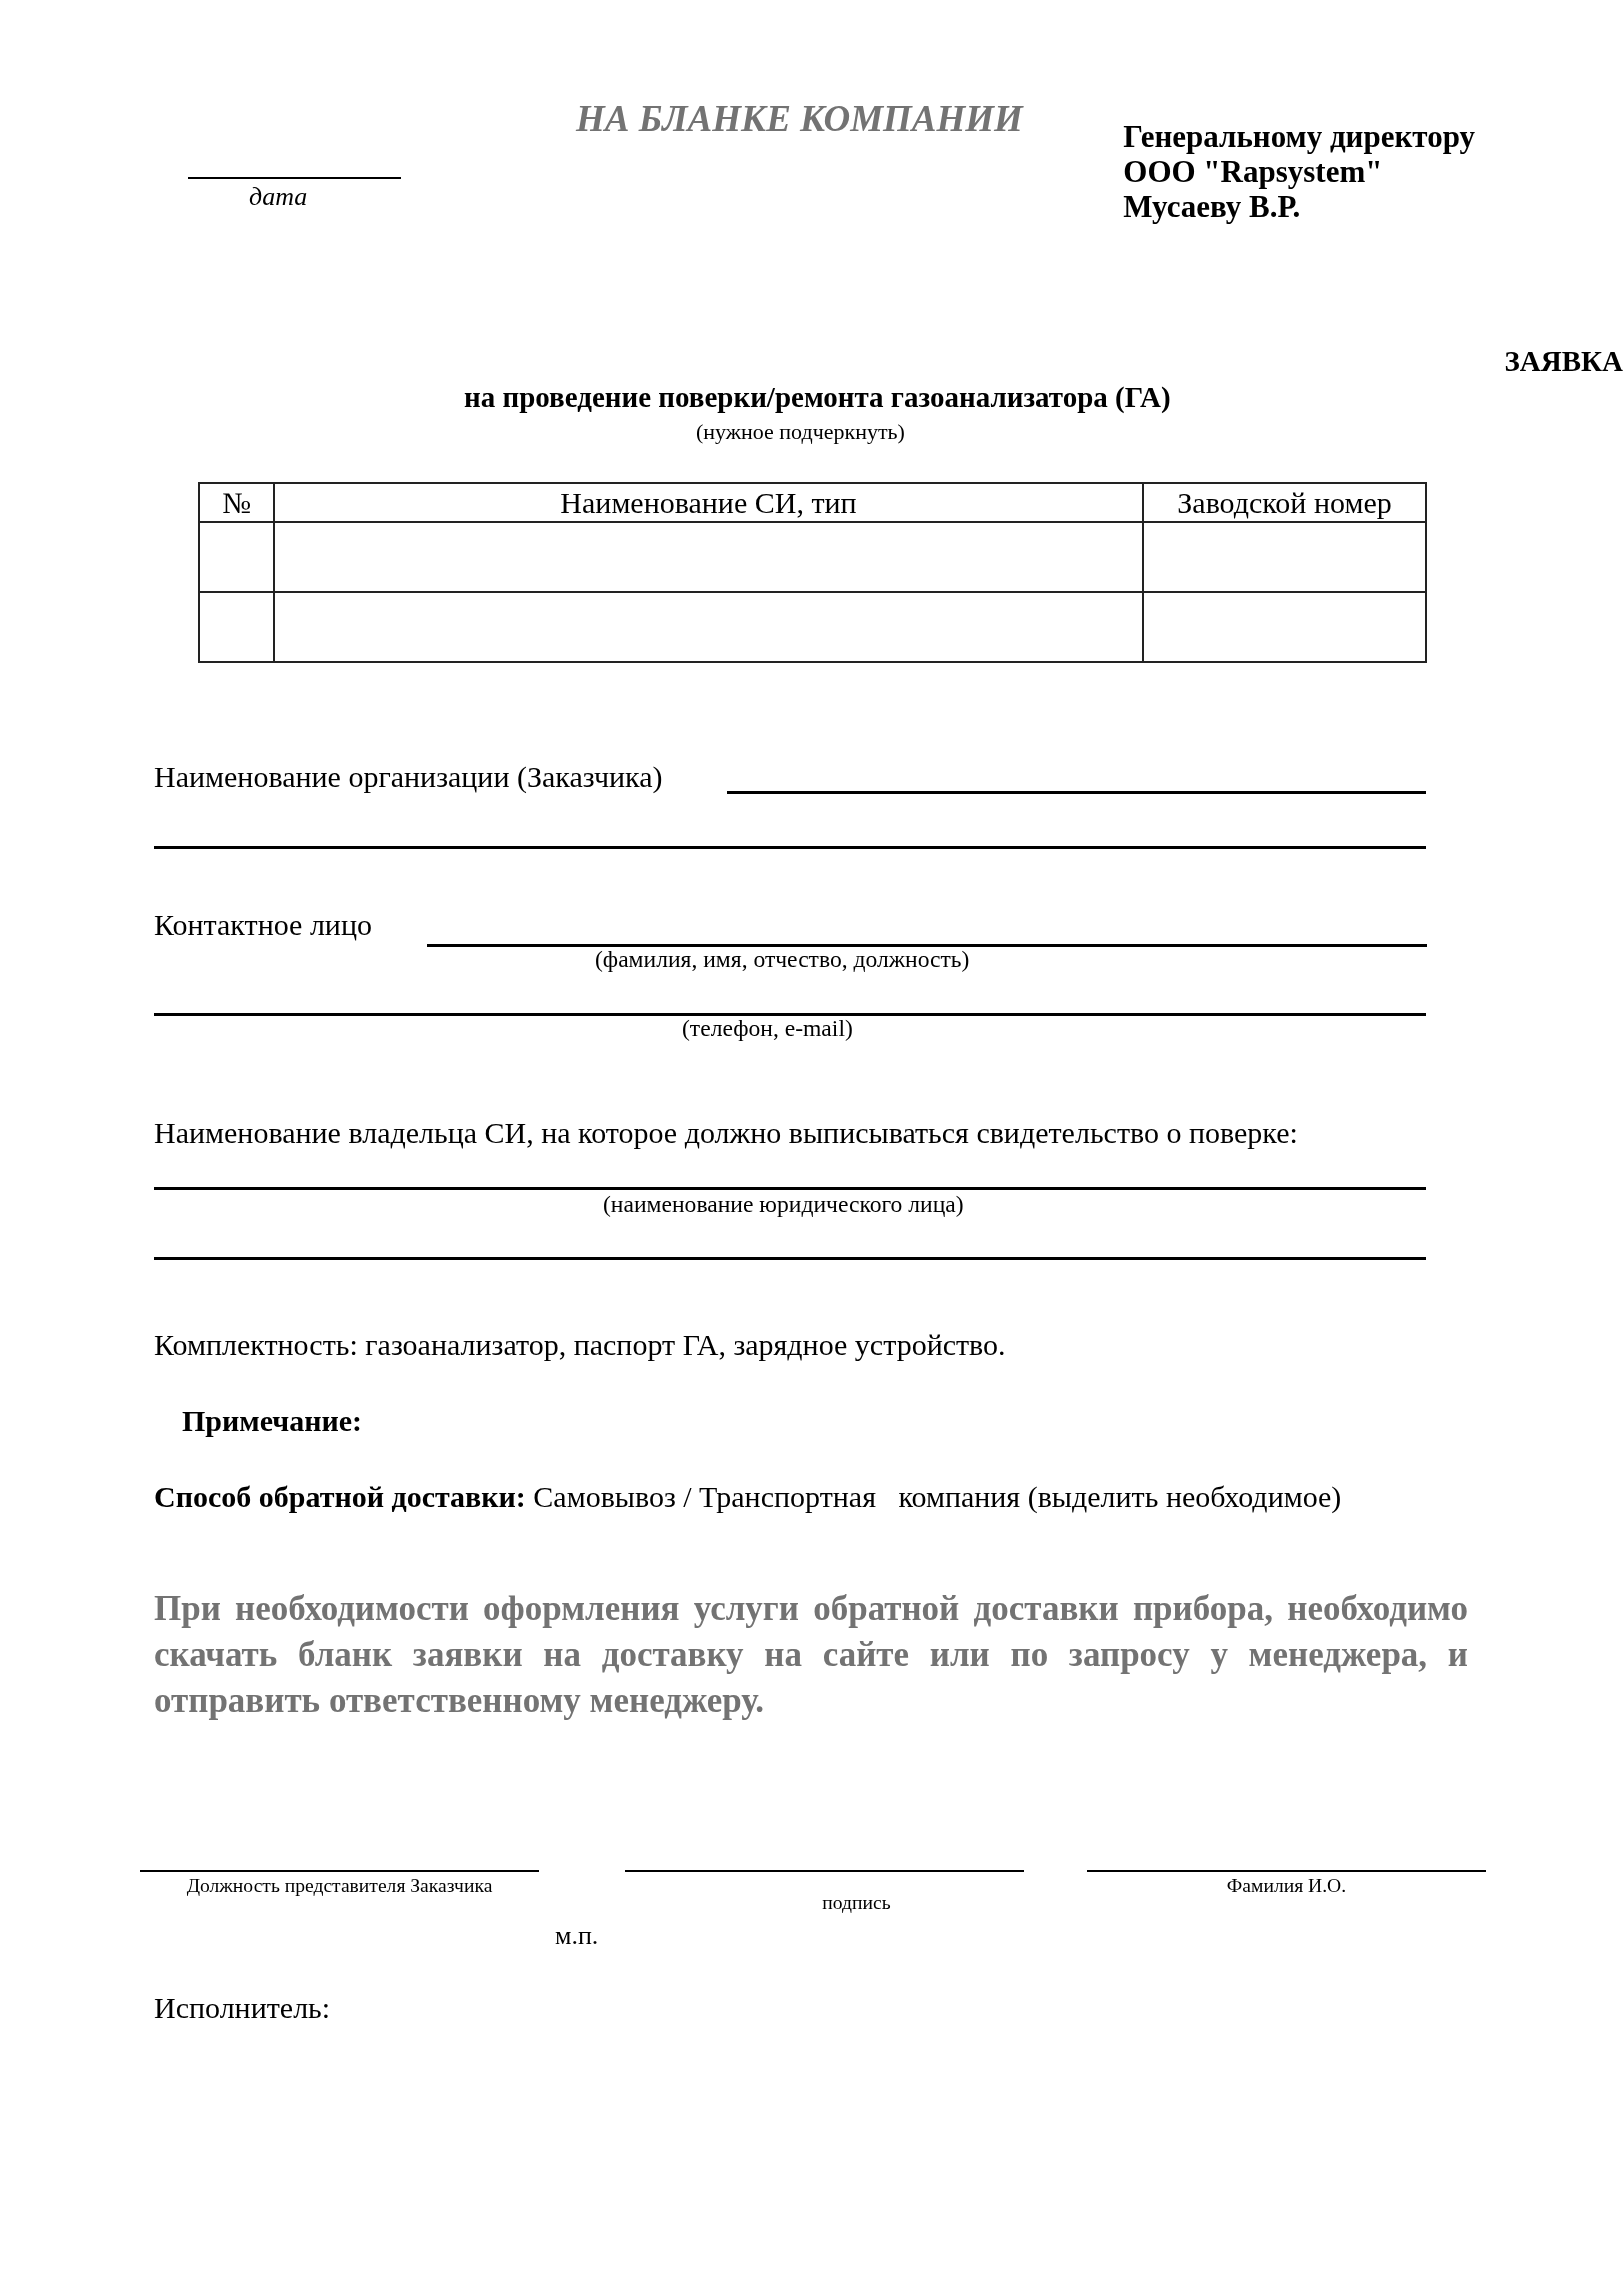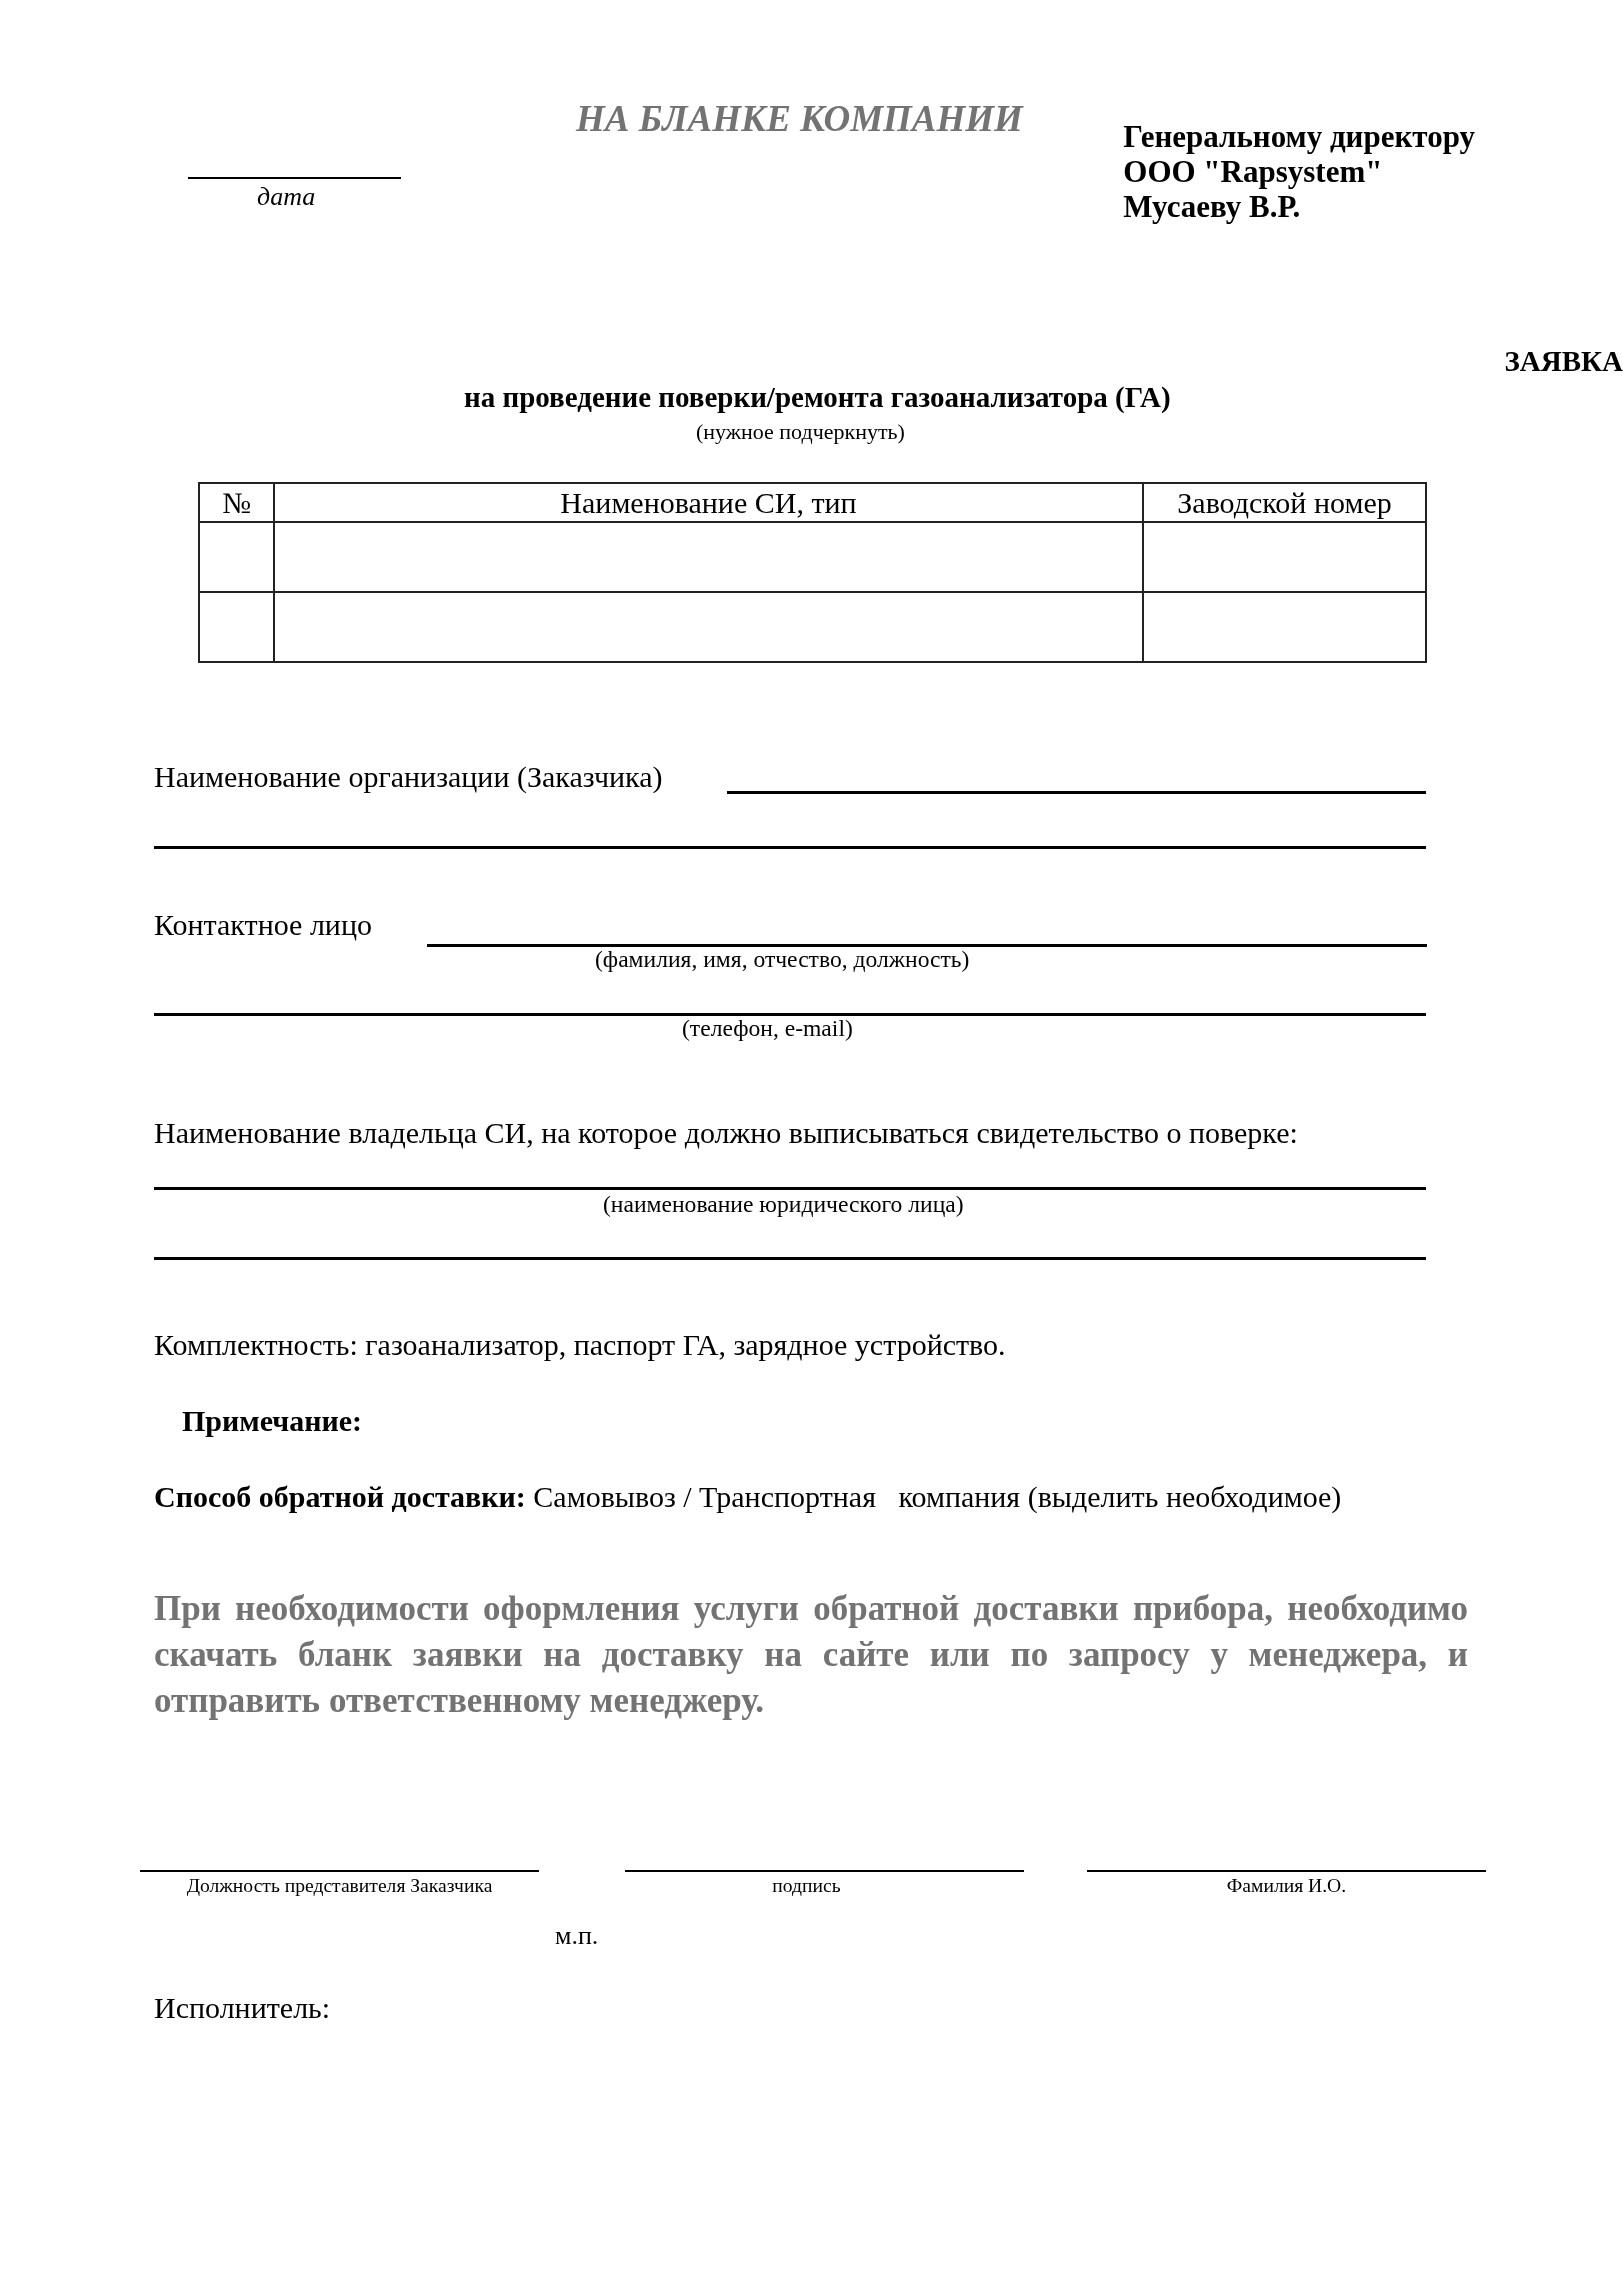--- a/index.html
+++ b/index.html
@@ -5,21 +5,21 @@
     html, body { margin: 0; padding: 0; background: #ffffff; }
     body { width: 1623px; height: 2295px; position: relative; overflow: hidden;
            font-family: "Liberation Serif", "DejaVu Serif", serif; color: #000; }
     .abs { position: absolute; }
     .line { position: absolute; height: 2.6px; background: #000; }
     .blue { color: #737373; }
 
     #letterhead { left: 576px; top: 97px; width: 497px; font-size: 37px; font-weight: bold;
                   font-style: italic; white-space: nowrap; }
     #date-line { left: 188px; top: 177px; width: 213px; height: 2px; }
-    #date-label { left: 249px; top: 182px; font-size: 26px; font-style: italic; margin-left: 8px; }
+    #date-label { left: 249px; top: 182px; font-size: 26px; font-style: italic; }
 
     #addressee { right: 148px; top: 119px; text-align: left; font-size: 31px; font-weight: bold;
                  line-height: 35px; }
 
     #title { left: 0; width: 100%; top: 345px; text-align: right; font-size: 29px; font-weight: bold; }
     #subtitle { left: 464px; top: 381px; font-size: 29px; font-weight: bold; white-space: nowrap; }
     #subtitle-hint { left: 696px; top: 419px; font-size: 22px; white-space: nowrap; }
 
     #si-table { position: absolute; left: 198px; top: 482px; width: 1229px; border-collapse: collapse; }
     #si-table td, #si-table th { border: 2px solid #222; padding: 0; font-weight: normal; font-size: 30px; }
@@ -53,21 +53,21 @@
 
     #notice { left: 154px; top: 1586px; width: 1314px; font-size: 35px; font-weight: bold;
               line-height: 46px; text-align: justify; }
 
     .sig-line { top: 1870px; height: 2px; }
     #sig-line-1 { left: 140px; width: 399px; }
     #sig-line-2 { left: 625px; width: 399px; }
     #sig-line-3 { left: 1087px; width: 399px; }
     .sig-caption { top: 1875px; font-size: 19.6px; white-space: nowrap; text-align: center; }
     #sig-cap-1 { left: 140px; width: 399px; }
-    #sig-cap-2 { left: 607px; width: 399px; }
+    #sig-cap-2 { left: 657px; width: 399px; margin-top: 17px; }
     #sig-cap-3 { left: 1087px; width: 399px; }
     #stamp { left: 555px; top: 1921px; font-size: 26px; text-align: center; }
 
     #executor { left: 154px; top: 1991px; }
   </style>
 </head>
 <body>
 
 <div id="letterhead" class="abs blue">НА БЛАНКЕ КОМПАНИИ</div>
 

